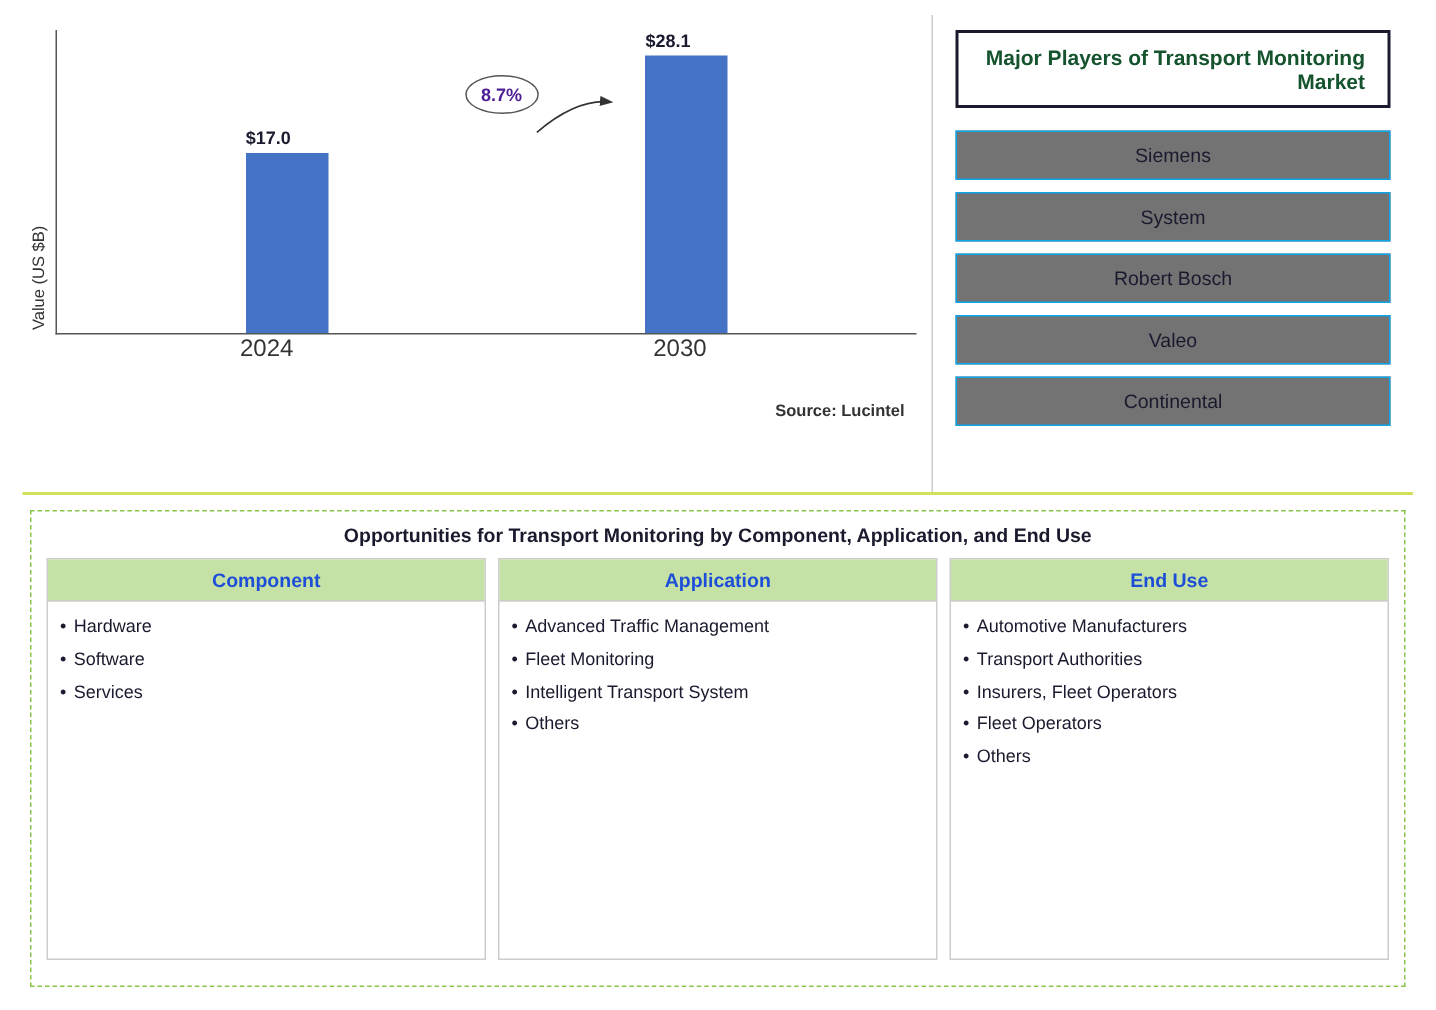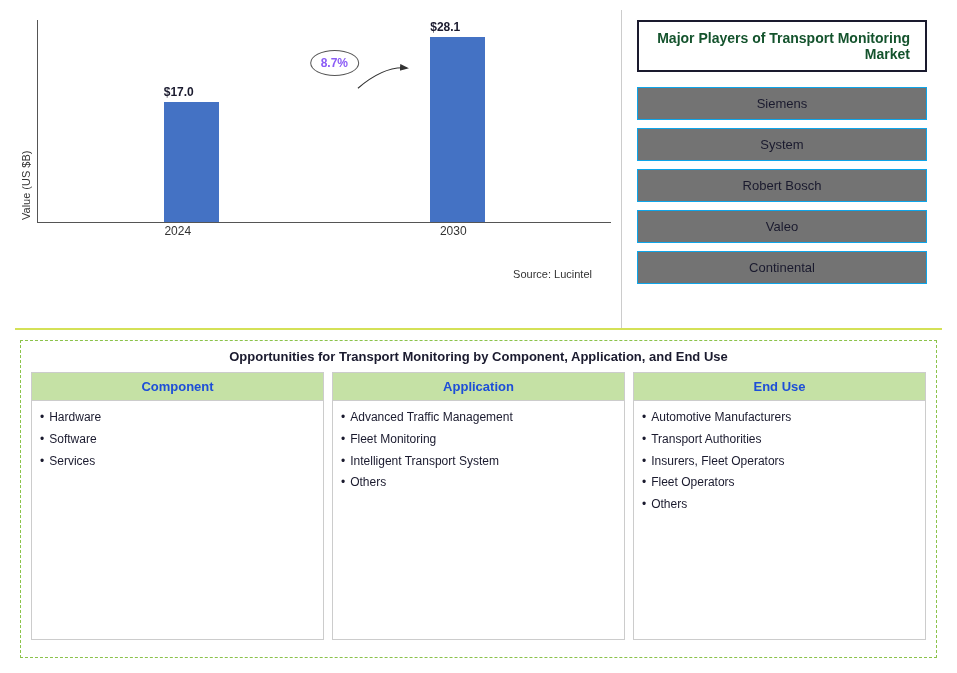--- a/index.html
+++ b/index.html
@@ -88,21 +88,21 @@
       font-size: 12px;
       font-weight: bold;
       color: #1a1a2e;
       margin-bottom: 3px;
     }
     .bar {
       background: #4472c4;
       width: 55px;
     }
     .bar-year-label {
-      font-size: 12px;
+      font-size: 16px;
       color: #333;
       margin-top: 4px;
       text-align: center;
     }
     .x-axis-labels {
       display: flex;
       justify-content: space-around;
       padding: 0 20px 0 20px;
     }
     
@@ -114,37 +114,37 @@
       display: flex;
       flex-direction: column;
       align-items: center;
     }
     .cagr-bubble {
       border: 1.5px solid #555;
       border-radius: 50%;
       padding: 5px 10px;
       font-size: 12px;
       font-weight: bold;
-      color: #8b5cf6;
+      color: #4c1d95;
       background: #fff;
     }
     .cagr-arrow {
       position: absolute;
       top: 12px;
       right: -55px;
       width: 60px;
       height: 30px;
     }
     .source-label {
       text-align: right;
       font-size: 11px;
-      font-weight: normal;
+      font-weight: bold;
       color: #333;
       margin-top: 8px;
-      margin-right: 19px;
+      margin-right: 8px;
     }
     
     .players-section {
       width: 320px;
       padding: 10px 15px;
       display: flex;
       flex-direction: column;
       align-items: center;
     }
     .players-title-box {

